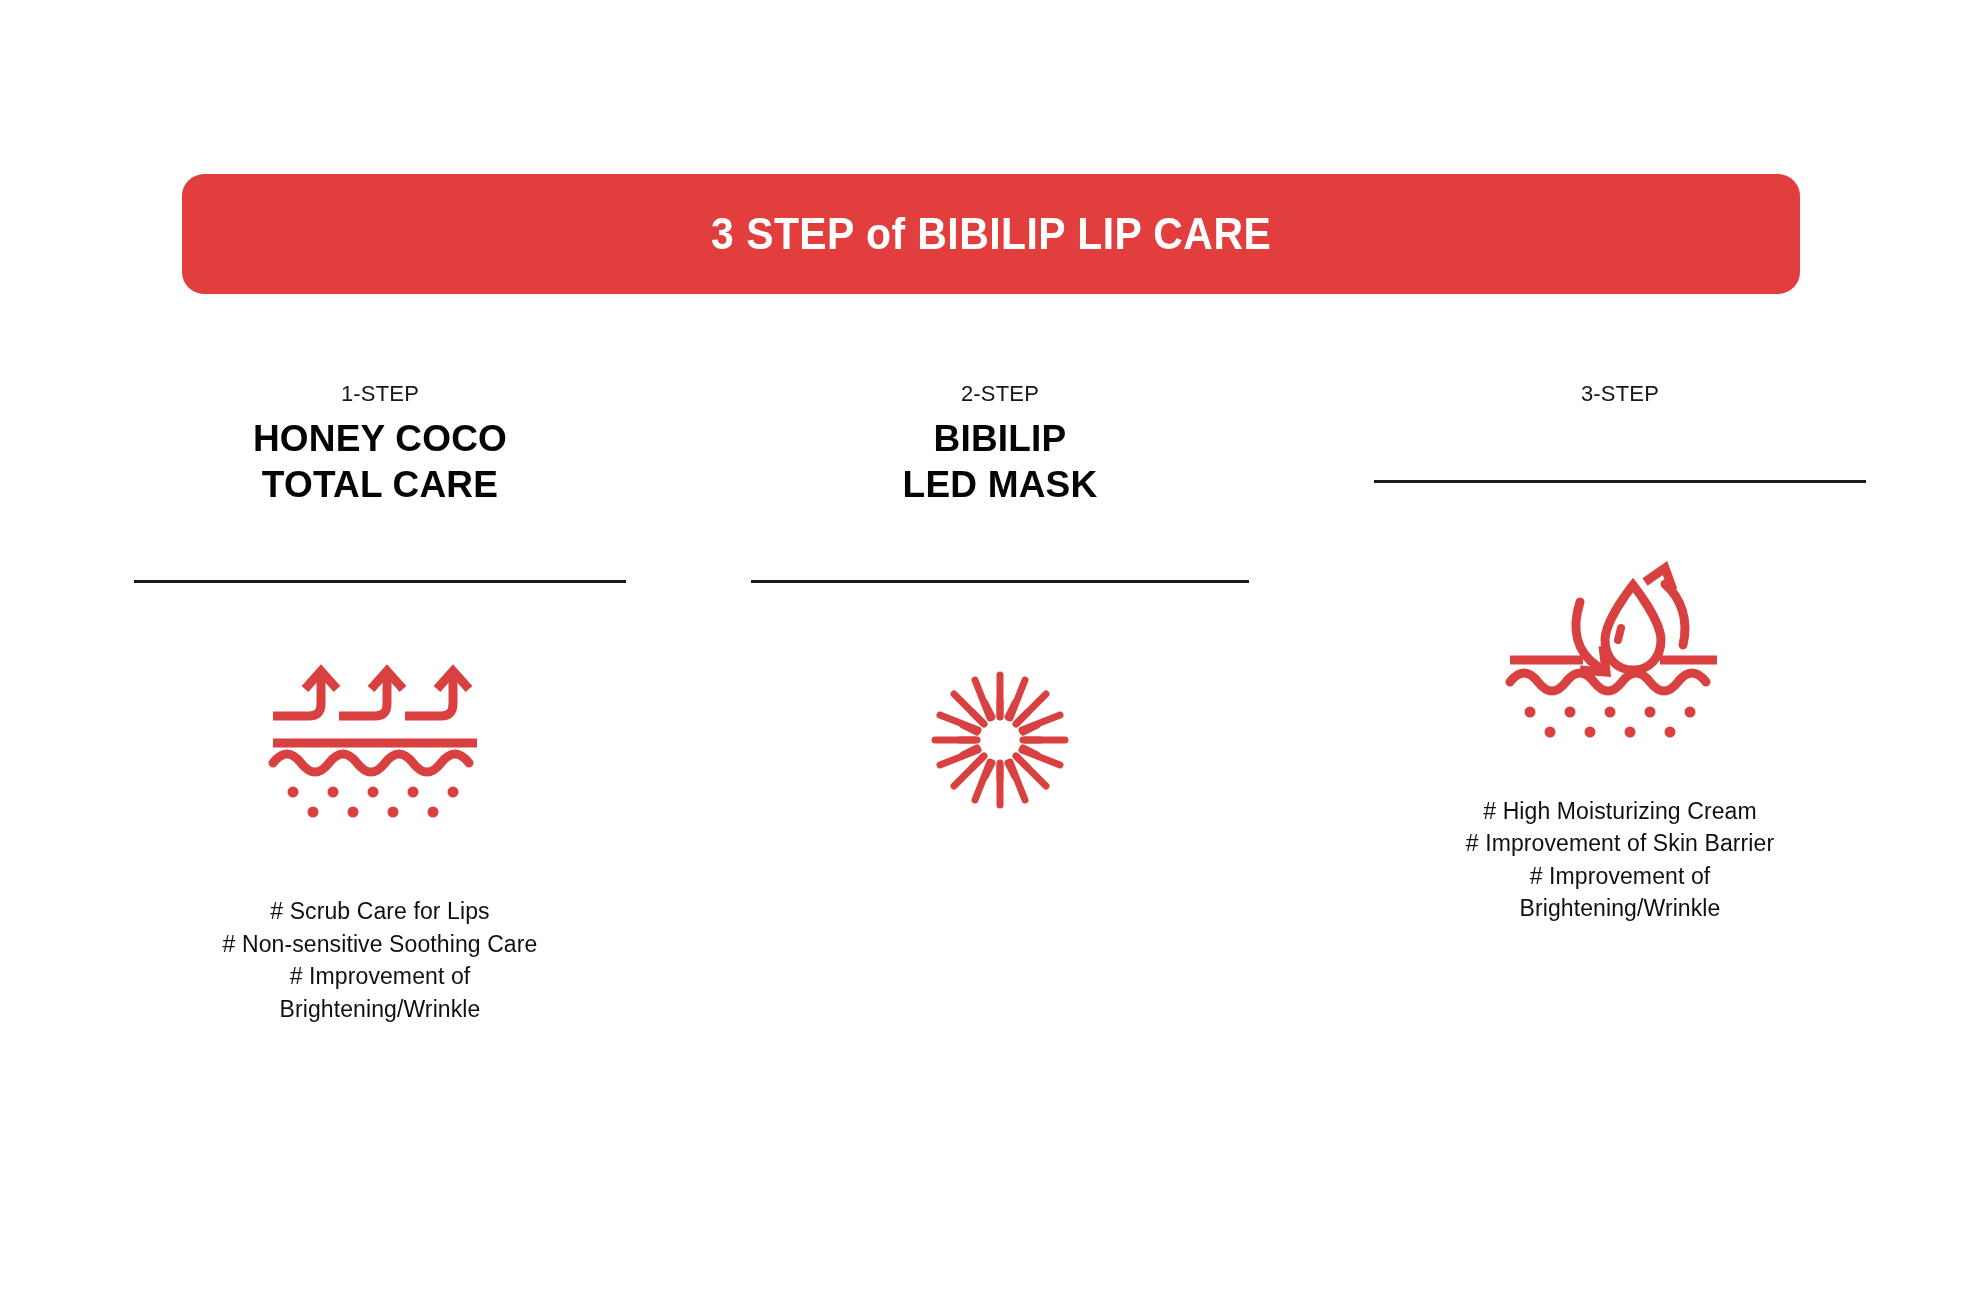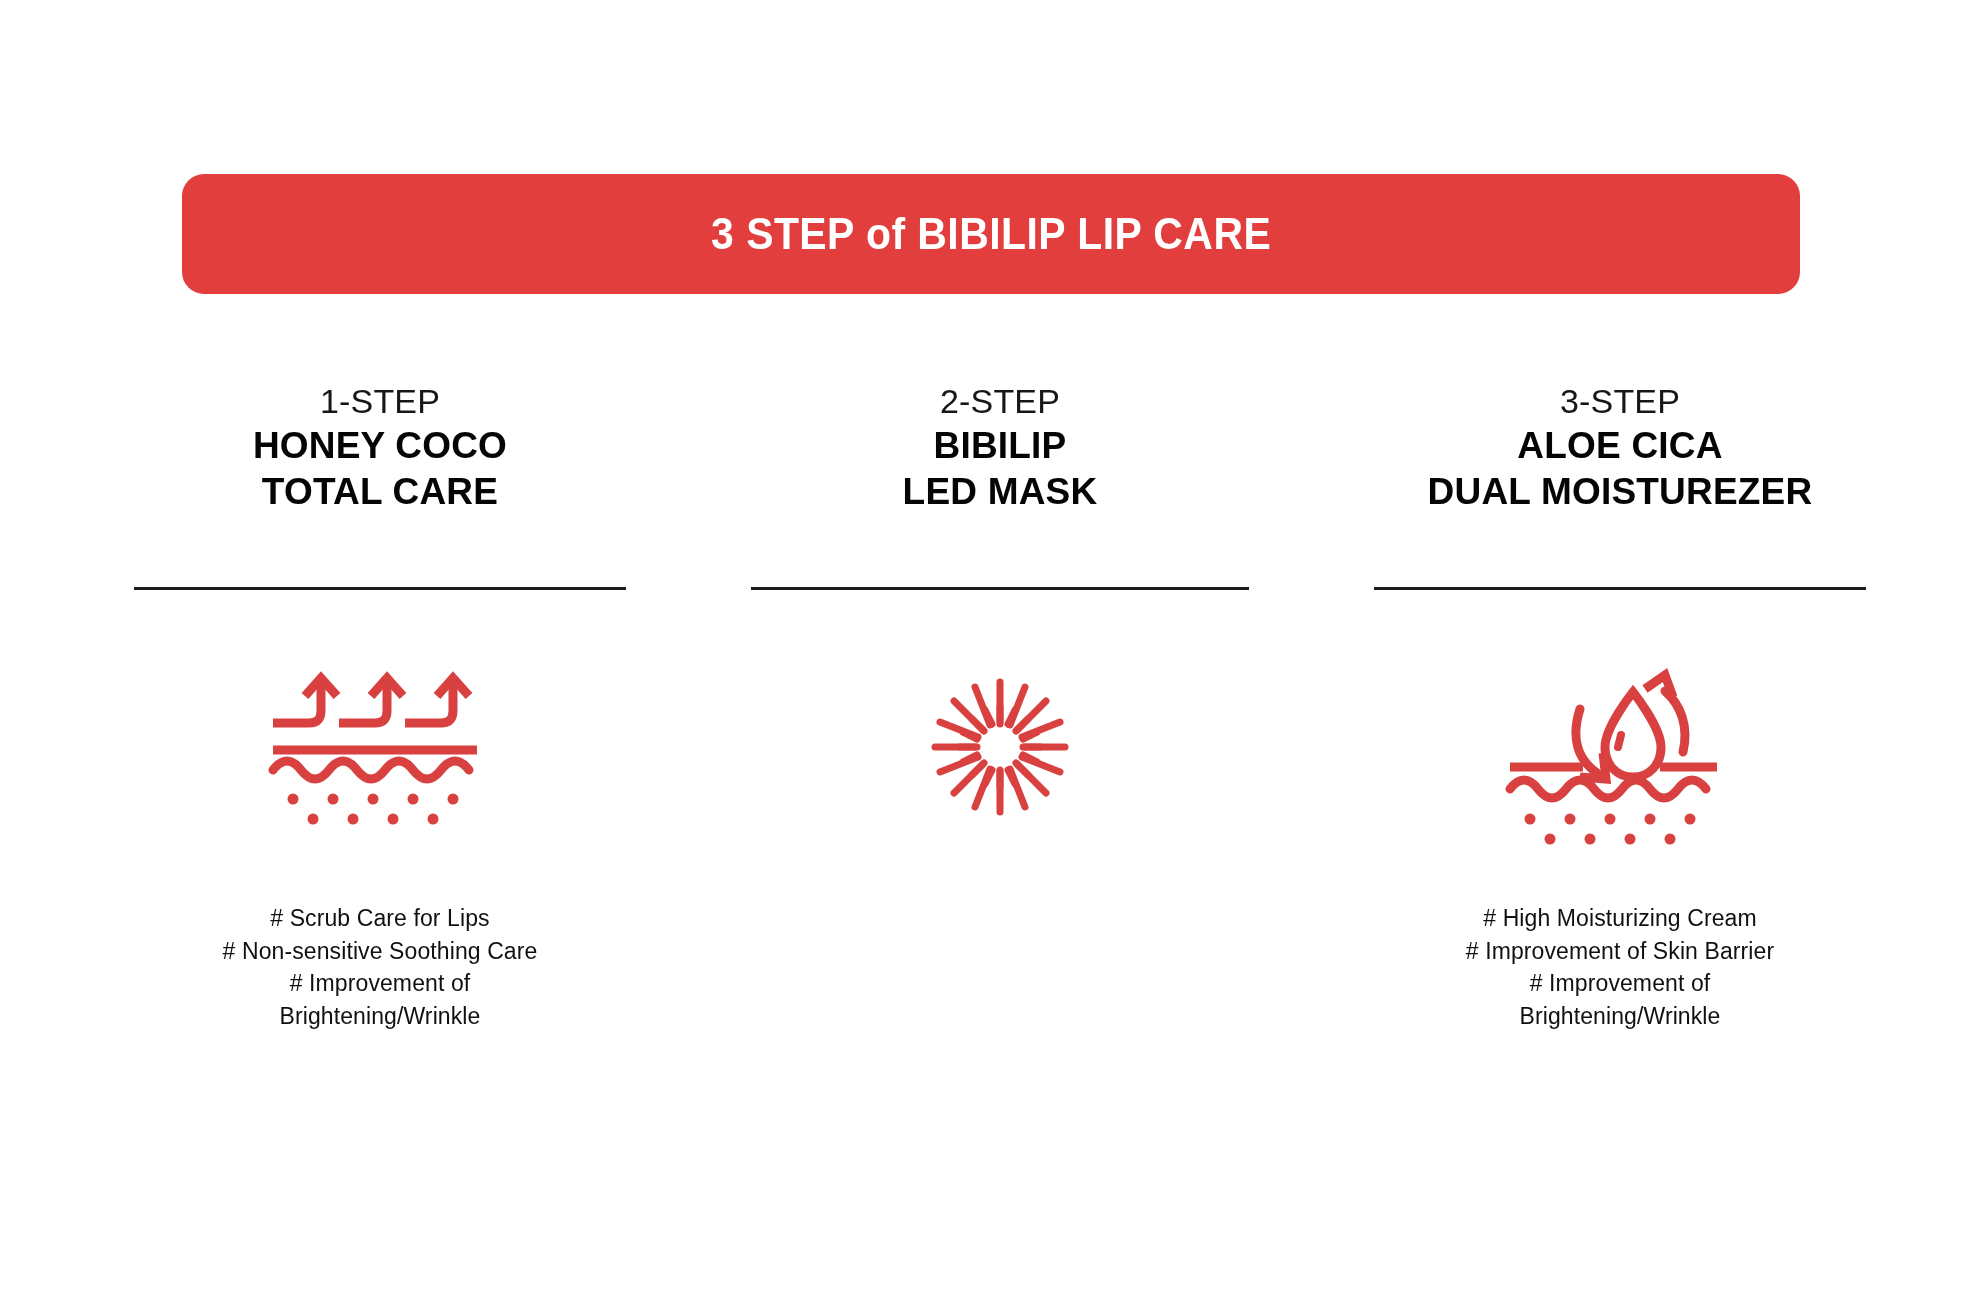--- a/index.html
+++ b/index.html
@@ -60,34 +60,34 @@
     display: flex;
     flex-direction: column;
     align-items: center;
     box-sizing: border-box;
   }
   .col-1 { margin-left: 70px; }
   .col-2 { margin-left: 0px; }
   .col-3 { margin-left: 0px; }
 
   .step-label {
-    font-size: 34px;
+    font-size: 22px;
     font-weight: 400;
     color: #161616;
     line-height: 1.25;
     letter-spacing: 0.2px;
   }
   .prod-name {
     font-size: 37px;
     font-weight: bold;
     color: #050505;
     line-height: 1.25;
     text-align: center;
     letter-spacing: 0.2px;
-    margin-top: 0;
+    margin-top: 8px;
     white-space: pre-line;
   }
 
   .divider {
     width: 492px;
     height: 3px;
     background: #1b1b1b;
     margin-top: 72px;
   }
 
@@ -211,22 +211,20 @@
             <line x1="58" y1="110" x2="72" y2="103"></line>
             <line x1="132" y1="80" x2="118" y2="87"></line>
             <line x1="132" y1="110" x2="118" y2="103"></line>
           </g>
         </svg>
       </div>
     </div>
 
     <div class="col col-3">
       <div class="step-label">3-STEP</div>
-      <div class="prod-name">ALOE CICA
-DUAL MOISTUREZER</div>
       <div class="divider"></div>
       <div class="icon-box">
         <svg width="230" height="200" viewBox="0 0 230 200">
           <g fill="none" stroke="#d94141" stroke-width="9" stroke-linecap="round">
 
             <path d="M128 45 C128 45 100 80 100 100 C100 118 112 130 128 130
                      C144 130 156 118 156 100 C156 80 128 45 128 45 Z"></path>
 
             <path d="M116 88 L113 100" stroke-width="8"></path>
 

